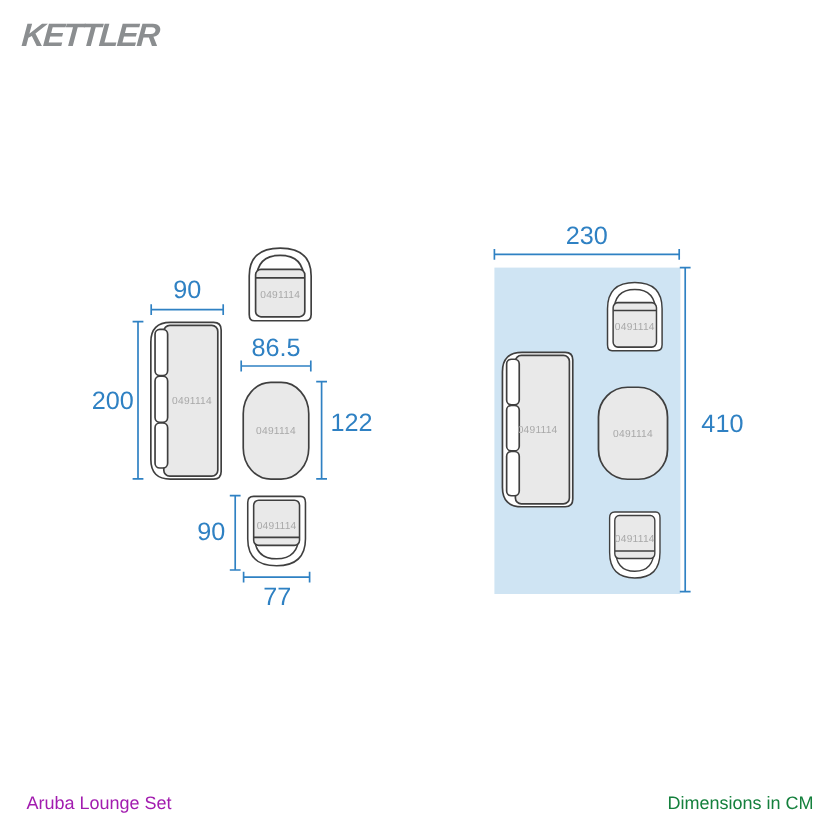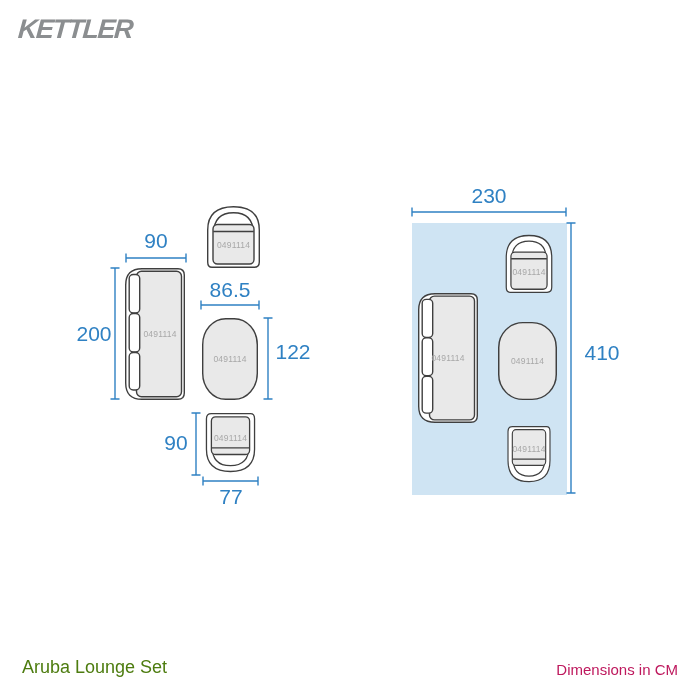--- a/index.html
+++ b/index.html
@@ -7,25 +7,25 @@
     width:700px;height:700px;position:relative;background:#ffffff;
     font-family:"Liberation Sans", sans-serif;overflow:hidden;
   }
   .logo{
     position:absolute;left:18px;top:14px;
     font-size:27px;font-weight:bold;font-style:italic;
     letter-spacing:-1.5px;color:#8b8e90;transform:skewX(-4deg);
   }
   .footer-left{
     position:absolute;left:22px;bottom:22px;
-    font-size:18px;color:#4d7c0f;
+    font-size:15px;color:#a21caf;
   }
   .footer-right{
     position:absolute;right:22px;bottom:22px;
-    font-size:15px;color:#be185d;
+    font-size:15px;color:#15803d;
   }
   svg.diagram{position:absolute;left:0;top:0;}
   .dim-text{
     font-family:"Liberation Sans", sans-serif;
     font-size:21px;fill:#2f81c3;
   }
   .code-text{
     font-family:"Liberation Sans", sans-serif;
     font-size:8.5px;fill:#a8a8a8;letter-spacing:0.2px;
   }

